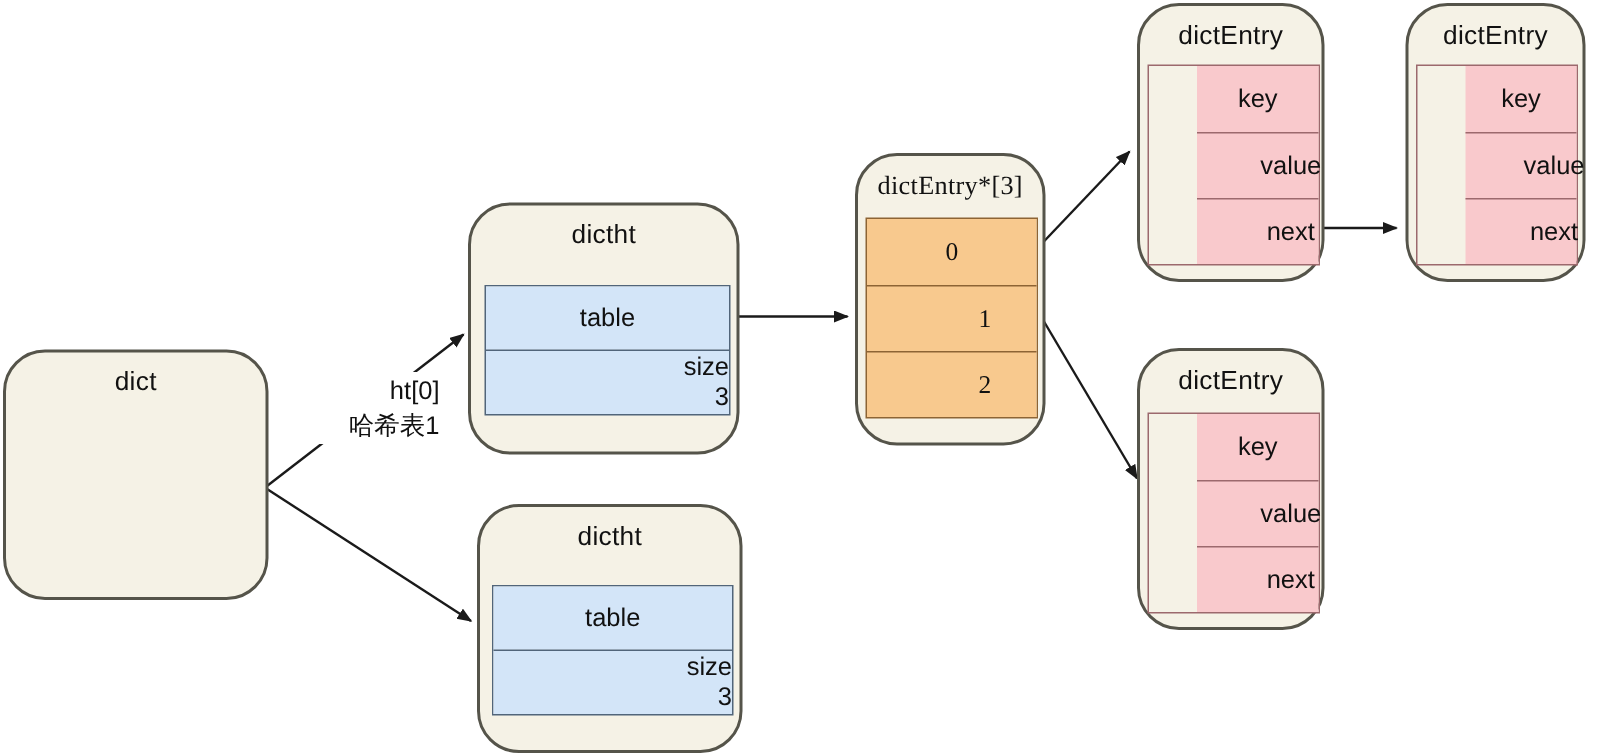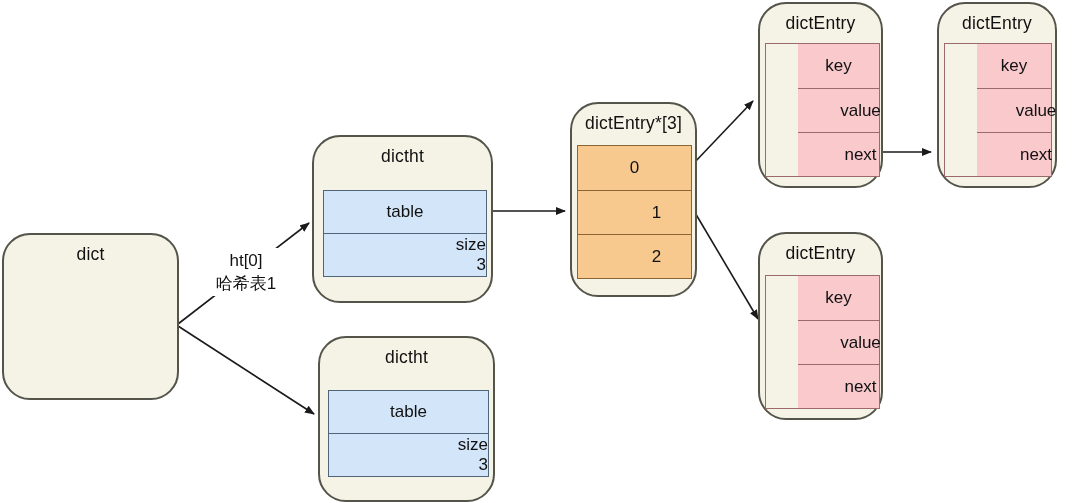--- a/index.html
+++ b/index.html
@@ -38,21 +38,21 @@
   .stack.blue .row{background:var(--blue_fill,#d3e5f8);border-color:var(--blue_stroke,#51657a);}
   .stack.orange{border-color:var(--orange_stroke,#8d6434);}
   .stack.orange .row{background:var(--orange_fill,#f8c98e);border-color:var(--orange_stroke,#8d6434);}
   .stack.pink{border-color:var(--pink_stroke,#9c696d);}
   .stack.pink .row{background:var(--pink_fill,#f9c9cc);border-color:var(--pink_stroke,#9c696d);margin-left:32px;}
 
   
   #box-dict{left:2px;top:233px;width:177px;height:167px;}
   #box-dictht-top{left:312px;top:135px;width:181px;height:168px;}
   #box-dictht-bottom{left:318px;top:336px;width:177px;height:166px;}
-  #box-bucket{left:570px;top:102px;width:127px;height:195px;}
+  #box-bucket{left:570px;top:102px;width:127px;height:195px;font-family:Liberation Serif, serif;}
   #box-entry1{left:758px;top:2px;width:125px;height:186px;}
   #box-entry2{left:937px;top:2px;width:120px;height:186px;}
   #box-entry3{left:758px;top:232px;width:125px;height:188px;}
 
   
   #stack-dict{left:6px;top:68px;width:165px;}
   #stack-dict .row{height:43px;}
   #stack-dictht-top{left:9px;top:53px;width:164px;}
   #stack-dictht-bottom{left:8px;top:52px;width:161px;}
   .dictht-rows .row-table{height:42px;}
@@ -64,21 +64,21 @@
   #stack-entry3{top:41px;}
   .entry-rows .row{height:44px;}
 
   
   .edge-label{
     position:absolute;z-index:3;
     background:var(--canvas_bg,#ffffff);
     text-align:center;font-size:17px;line-height:23px;
     padding:1px 0;
   }
-  #label-ht0{left:199px;top:248px;width:94px;}
+  #label-ht0{left:199px;top:248px;width:94px;text-align:right;}
   #label-ht1{left:200px;top:347px;width:94px;}
 </style>
 </head>
 <body>
 
 <div id="canvas">
 
   <svg id="edges" width="1080" height="503" viewBox="0 0 1080 503">
     <defs>
       <marker id="arr" markerWidth="11" markerHeight="9" refX="9" refY="4" orient="auto" markerUnits="userSpaceOnUse">

